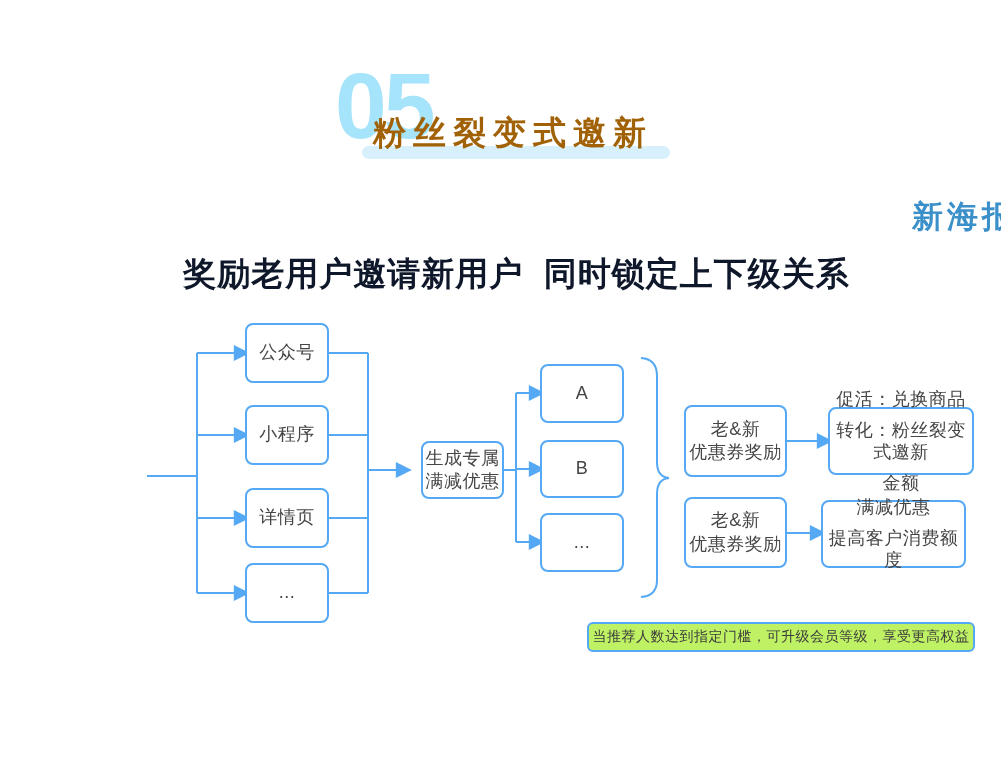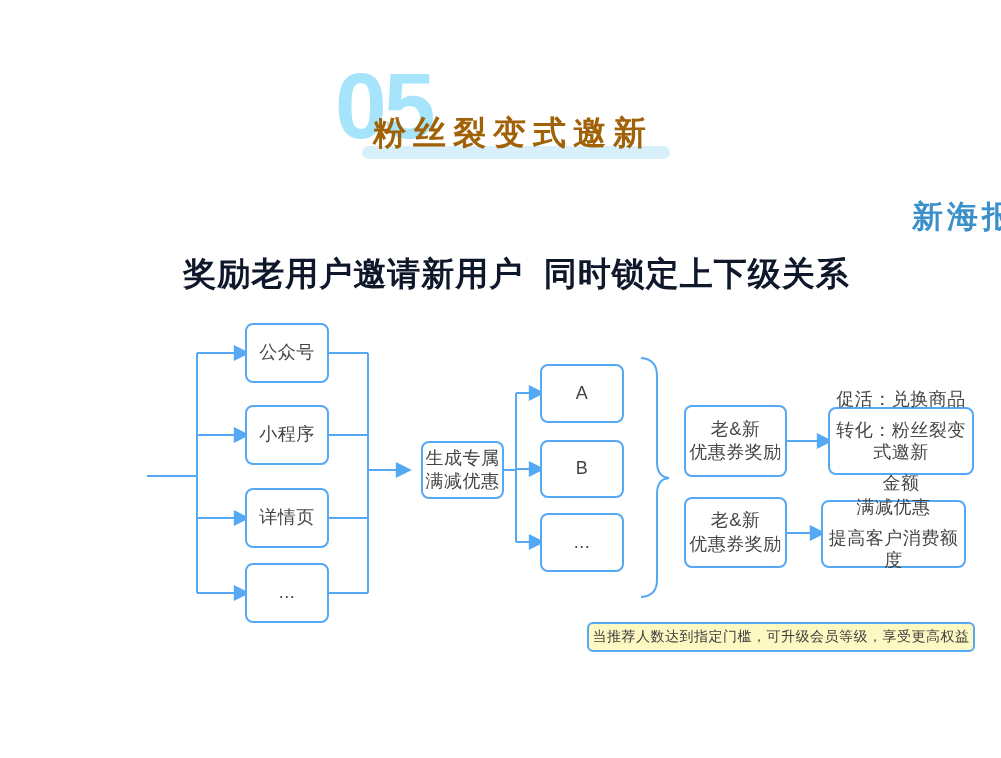--- a/index.html
+++ b/index.html
@@ -46,21 +46,21 @@
     display:flex;flex-direction:column;
     align-items:center;justify-content:center;
     font-size:18px;color:#454545;text-align:center;
     line-height:1.3;letter-spacing:0.5px;
     box-sizing:border-box;
   }
   .node span{display:block;}
   .node.result{line-height:1.25;gap:8px;}
   .note-box{
     position:absolute;z-index:5;
-    background:#fef9c3;
+    background:#bef264;
     border:2px solid #55A8F4;border-radius:6px;
     display:flex;align-items:center;justify-content:center;
     font-size:14px;color:#3d3d3d;letter-spacing:0.5px;
     box-sizing:border-box;
   }
 </style>
 </head>
 <body>
 
 <div class="stage">

